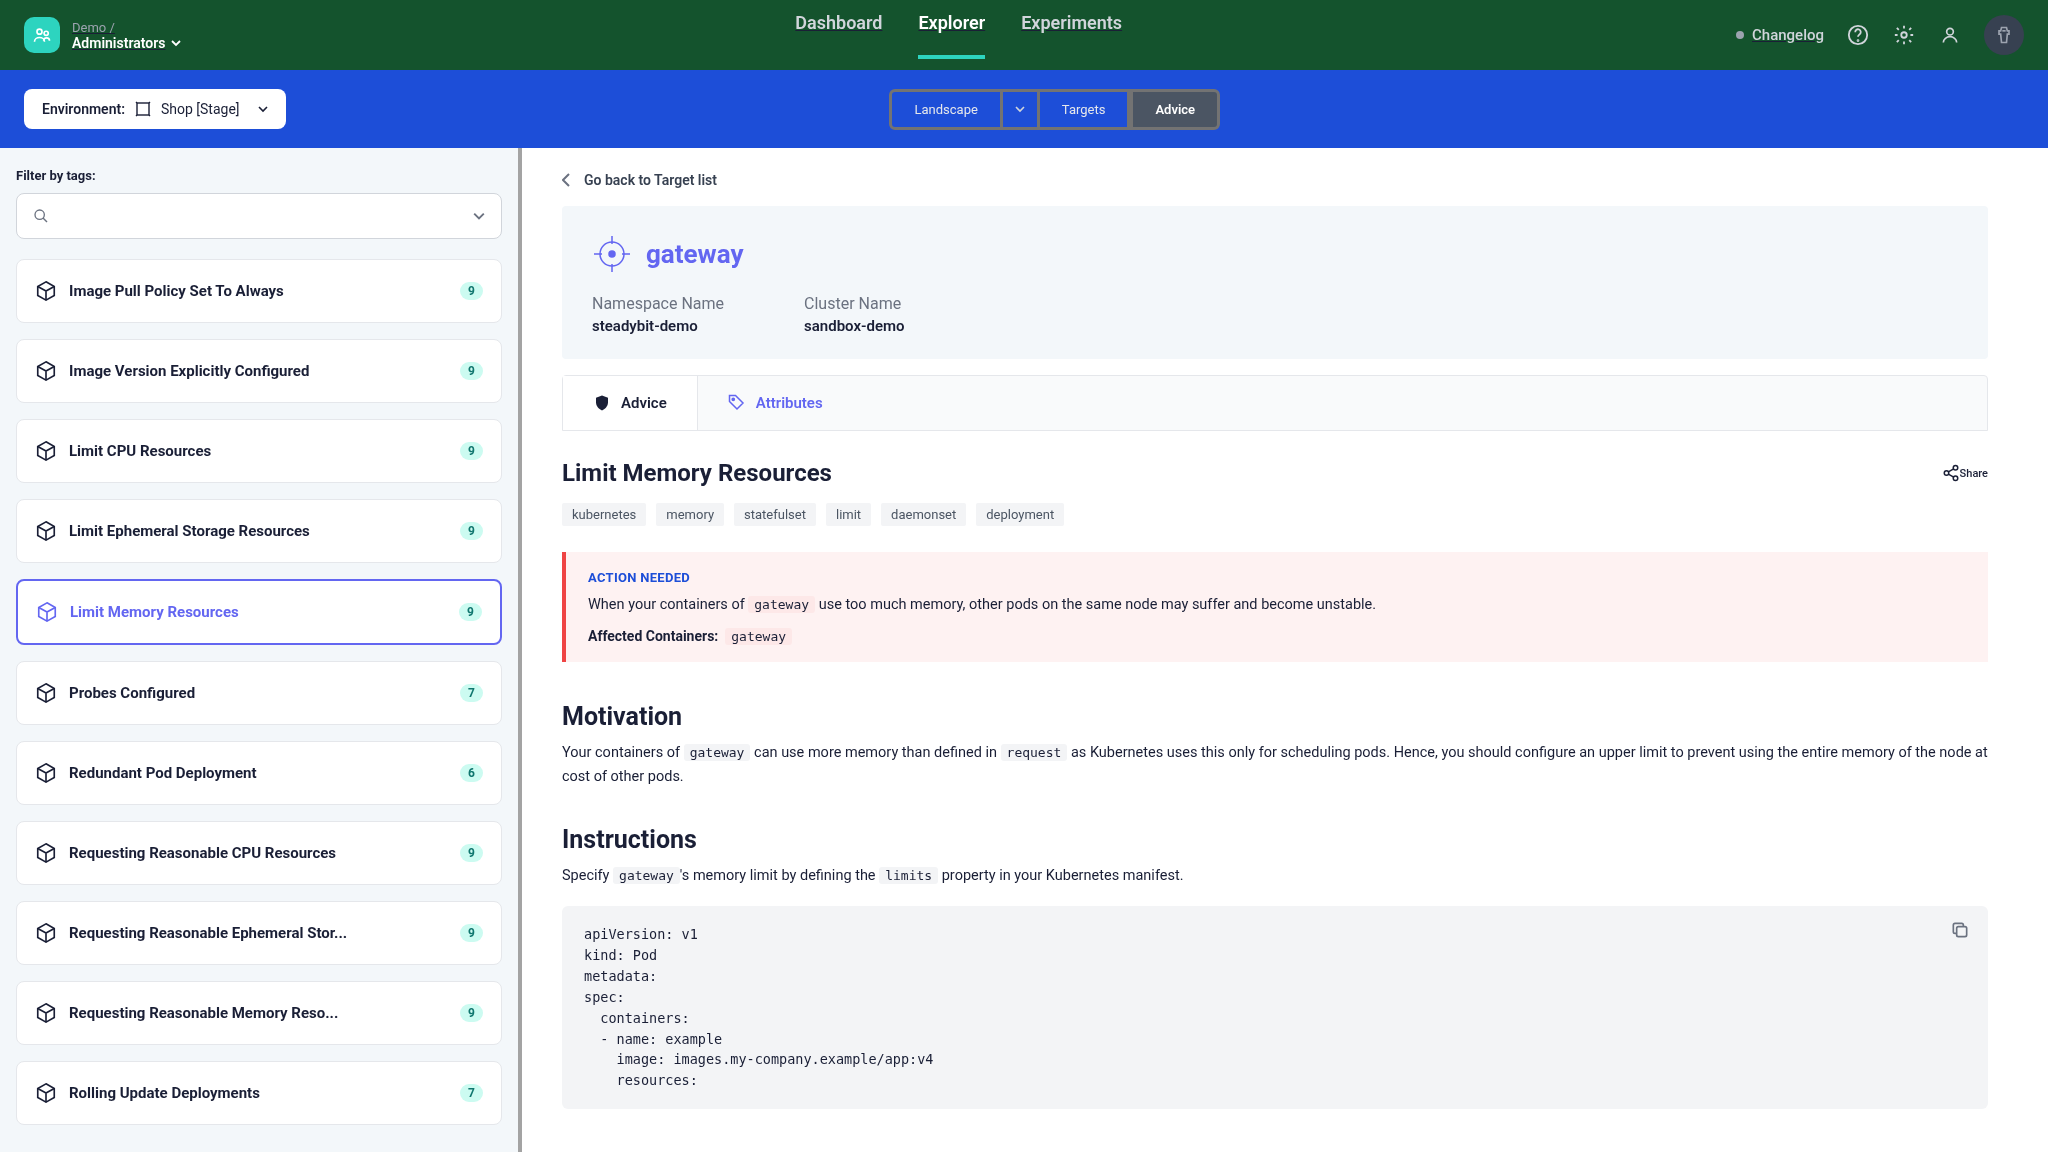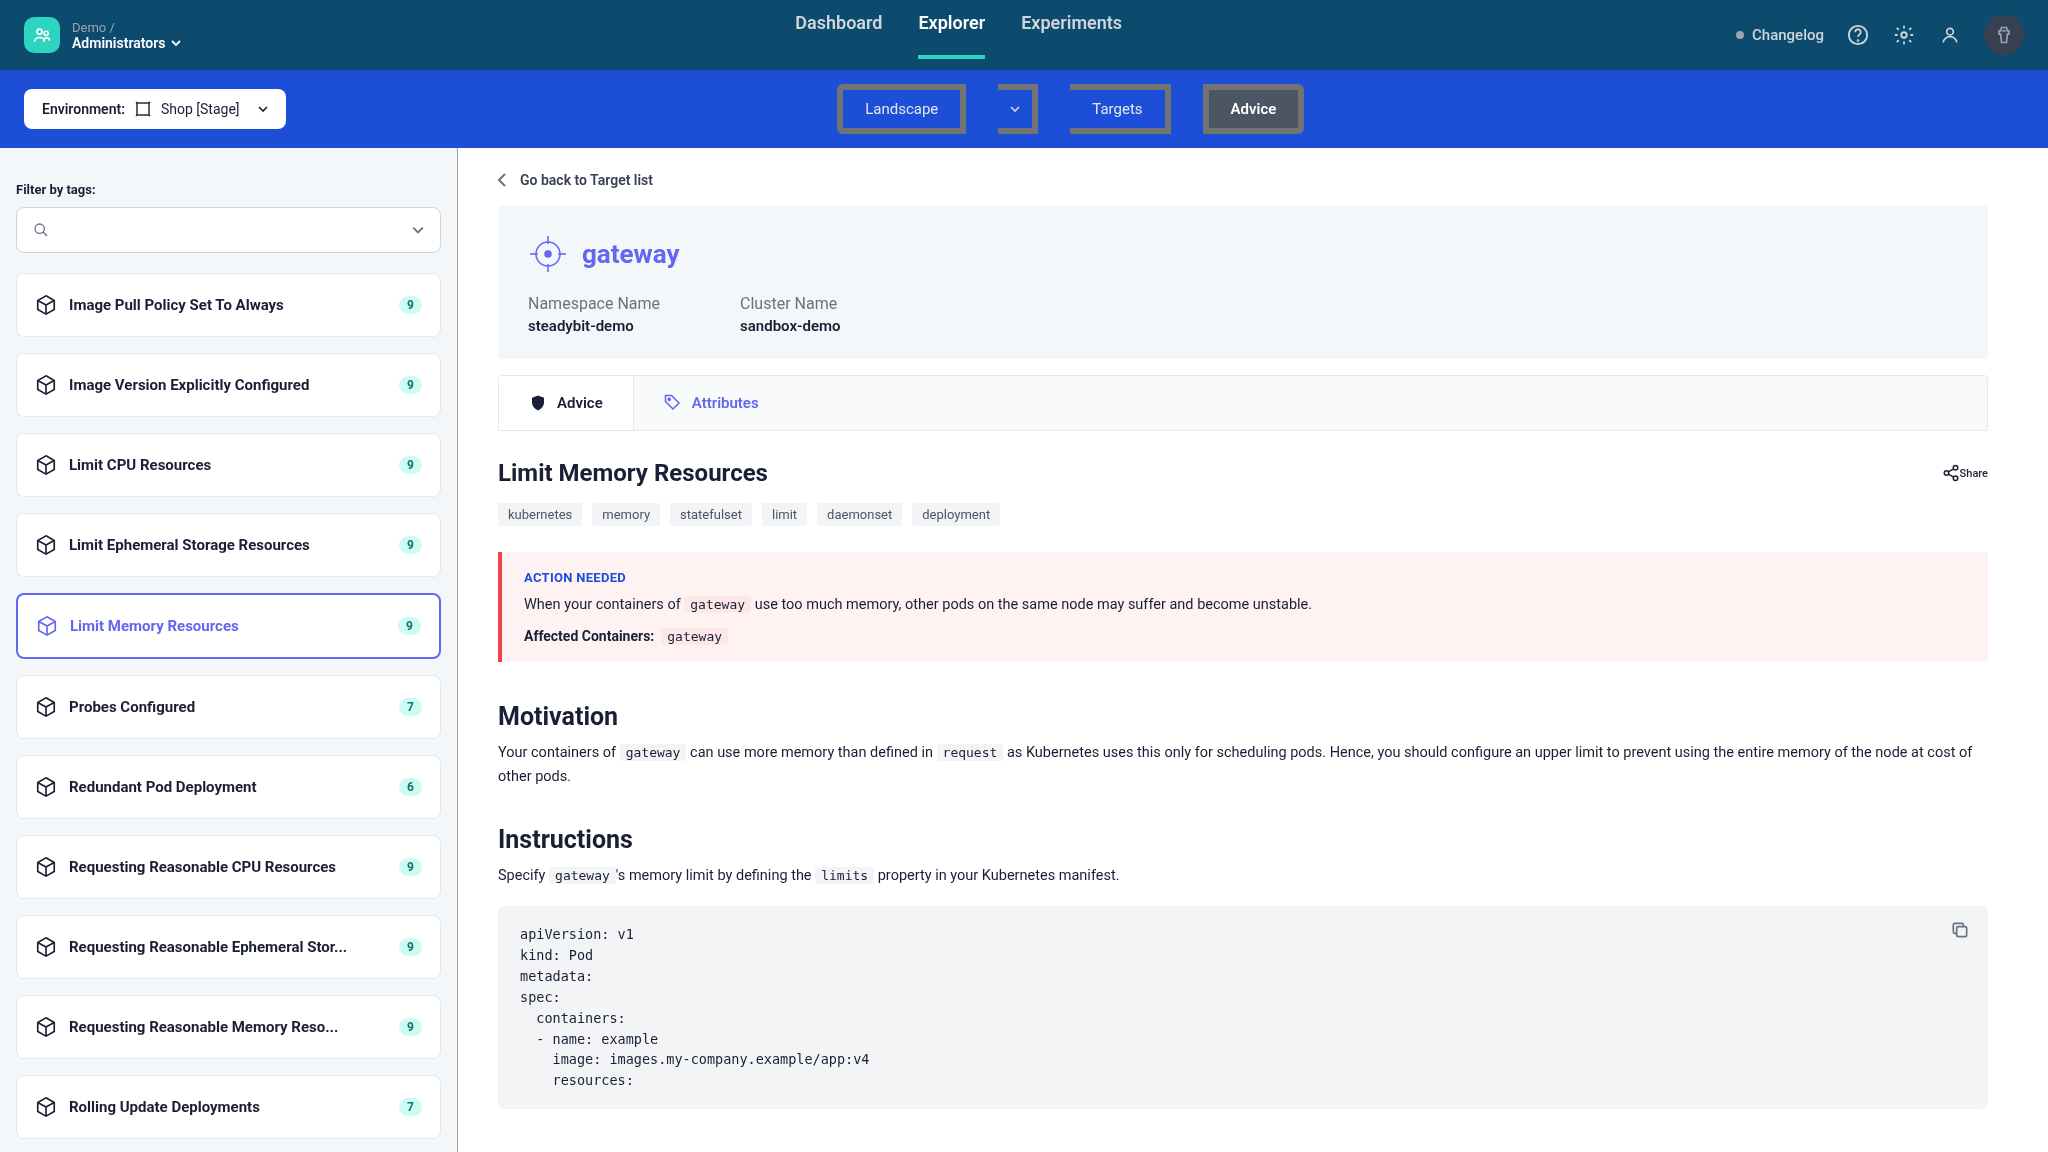--- a/index.html
+++ b/index.html
@@ -1,49 +1,49 @@
 <!DOCTYPE html>
 <html><head>
 <meta charset="utf-8">
 <style>
 * { margin: 0; padding: 0; box-sizing: border-box; }
 body { font-family: -apple-system, BlinkMacSystemFont, "Segoe UI", Roboto, sans-serif; background: #fff; color: #1a1f36; overflow: hidden; }
 
 
-.topbar { height: 70px; background: #0c4a6e; display: flex; align-items: center; padding: 0 24px; }
+.topbar { height: 70px; background: #14532d; display: flex; align-items: center; padding: 0 24px; text-decoration: underline; }
 .brand { display: flex; align-items: center; gap: 12px; }
 .brand-logo { width: 36px; height: 36px; border-radius: 10px; background: #2dd4bf; display:flex; align-items:center; justify-content:center; }
 .brand-text { color: #e5e7eb; font-size: 14px; }
 .brand-text .demo { color: #9ca3af; font-size: 13px; }
 .brand-text .admins { color: #fff; font-weight: 600; display:flex; align-items:center; gap:6px; }
 .nav { flex:1; display:flex; justify-content:center; gap: 36px; }
 .nav a { color: #d1d5db; font-size: 18px; font-weight: 600; text-decoration:none; padding-bottom: 22px; }
 .nav a.active { color: #fff; border-bottom: 4px solid #2dd4bf; }
 .topbar-right { display:flex; align-items:center; gap: 22px; color:#d1d5db; }
 .changelog { display:flex; align-items:center; gap:8px; font-size:15px; font-weight:500; }
 .dot { width:8px; height:8px; border-radius:50%; background:#9ca3af; }
 .icon-btn { width:24px; height:24px; display:flex; align-items:center; justify-content:center; cursor:pointer; }
 .avatar-circle { width:40px; height:40px; border-radius:50%; background:#374151; display:flex; align-items:center; justify-content:center; }
 
 
 .subbar { height: 78px; background: #1d4ed8; display:flex; align-items:center; padding: 0 24px; gap: 24px; }
 .env-btn { background:#fff; border-radius:8px; padding: 12px 18px; display:flex; align-items:center; gap:10px; font-size:14px; }
 .env-btn .env-label { font-weight:600; }
 .seg { display:flex; margin: 0 auto; }
-.seg-item { border:6px solid #737373; padding: 10px 22px; font-size:15px; color:#e5e7eb; display:flex; align-items:center; gap:8px;margin-left:32px; }
+.seg-item { border:3px solid #737373; padding: 10px 22px; font-size:13px; color:#e5e7eb; display:flex; align-items:center; gap:8px; }
 .seg-item.first { border-radius: 6px 0 0 6px; }
 .seg-item.last { border-radius: 0 6px 6px 0; background:#4b5563; color:#fff; font-weight:600; }
 .seg-item.drop { padding: 10px 12px; border-left:none; }
 .seg-item.mid { border-left:none; }
 
 
 .workspace { display:flex; height: calc(100vh - 148px); }
 
 
-.sidebar { width: 458px; background:#f3f7fa; padding: 34px 16px; overflow-y:auto; border-right: 1px solid #a3a3a3; }
+.sidebar { width: 522px; background:#f3f7fa; padding: 20px 16px; overflow-y:auto; border-right: 4px solid #a3a3a3; }
 .filter-label { font-size: 13px; font-weight:700; margin-bottom: 10px; }
 .filter-box { background:#fff; border:1px solid #d1d5db; border-radius:8px; padding: 14px 16px; display:flex; align-items:center; justify-content:space-between; margin-bottom: 20px; }
 .adv-item { background:#fff; border:1px solid #e5e7eb; border-radius:8px; padding: 20px 18px; display:flex; align-items:center; gap:12px; margin-bottom: 16px; cursor:pointer; }
 .adv-item.selected { border:2px solid #6366f1; }
 .adv-item.selected .adv-label { color:#6366f1; }
 .adv-label { font-size: 15px; font-weight:700; flex:1; white-space:nowrap; overflow:hidden; text-overflow:ellipsis; }
 .adv-count { background:#ccfbf1; color:#0f766e; font-size:12px; font-weight:700; padding:2px 8px; border-radius:10px; min-width:20px; text-align:center; }
 .cube-icon { width:22px; height:22px; flex-shrink:0; }
 
 

